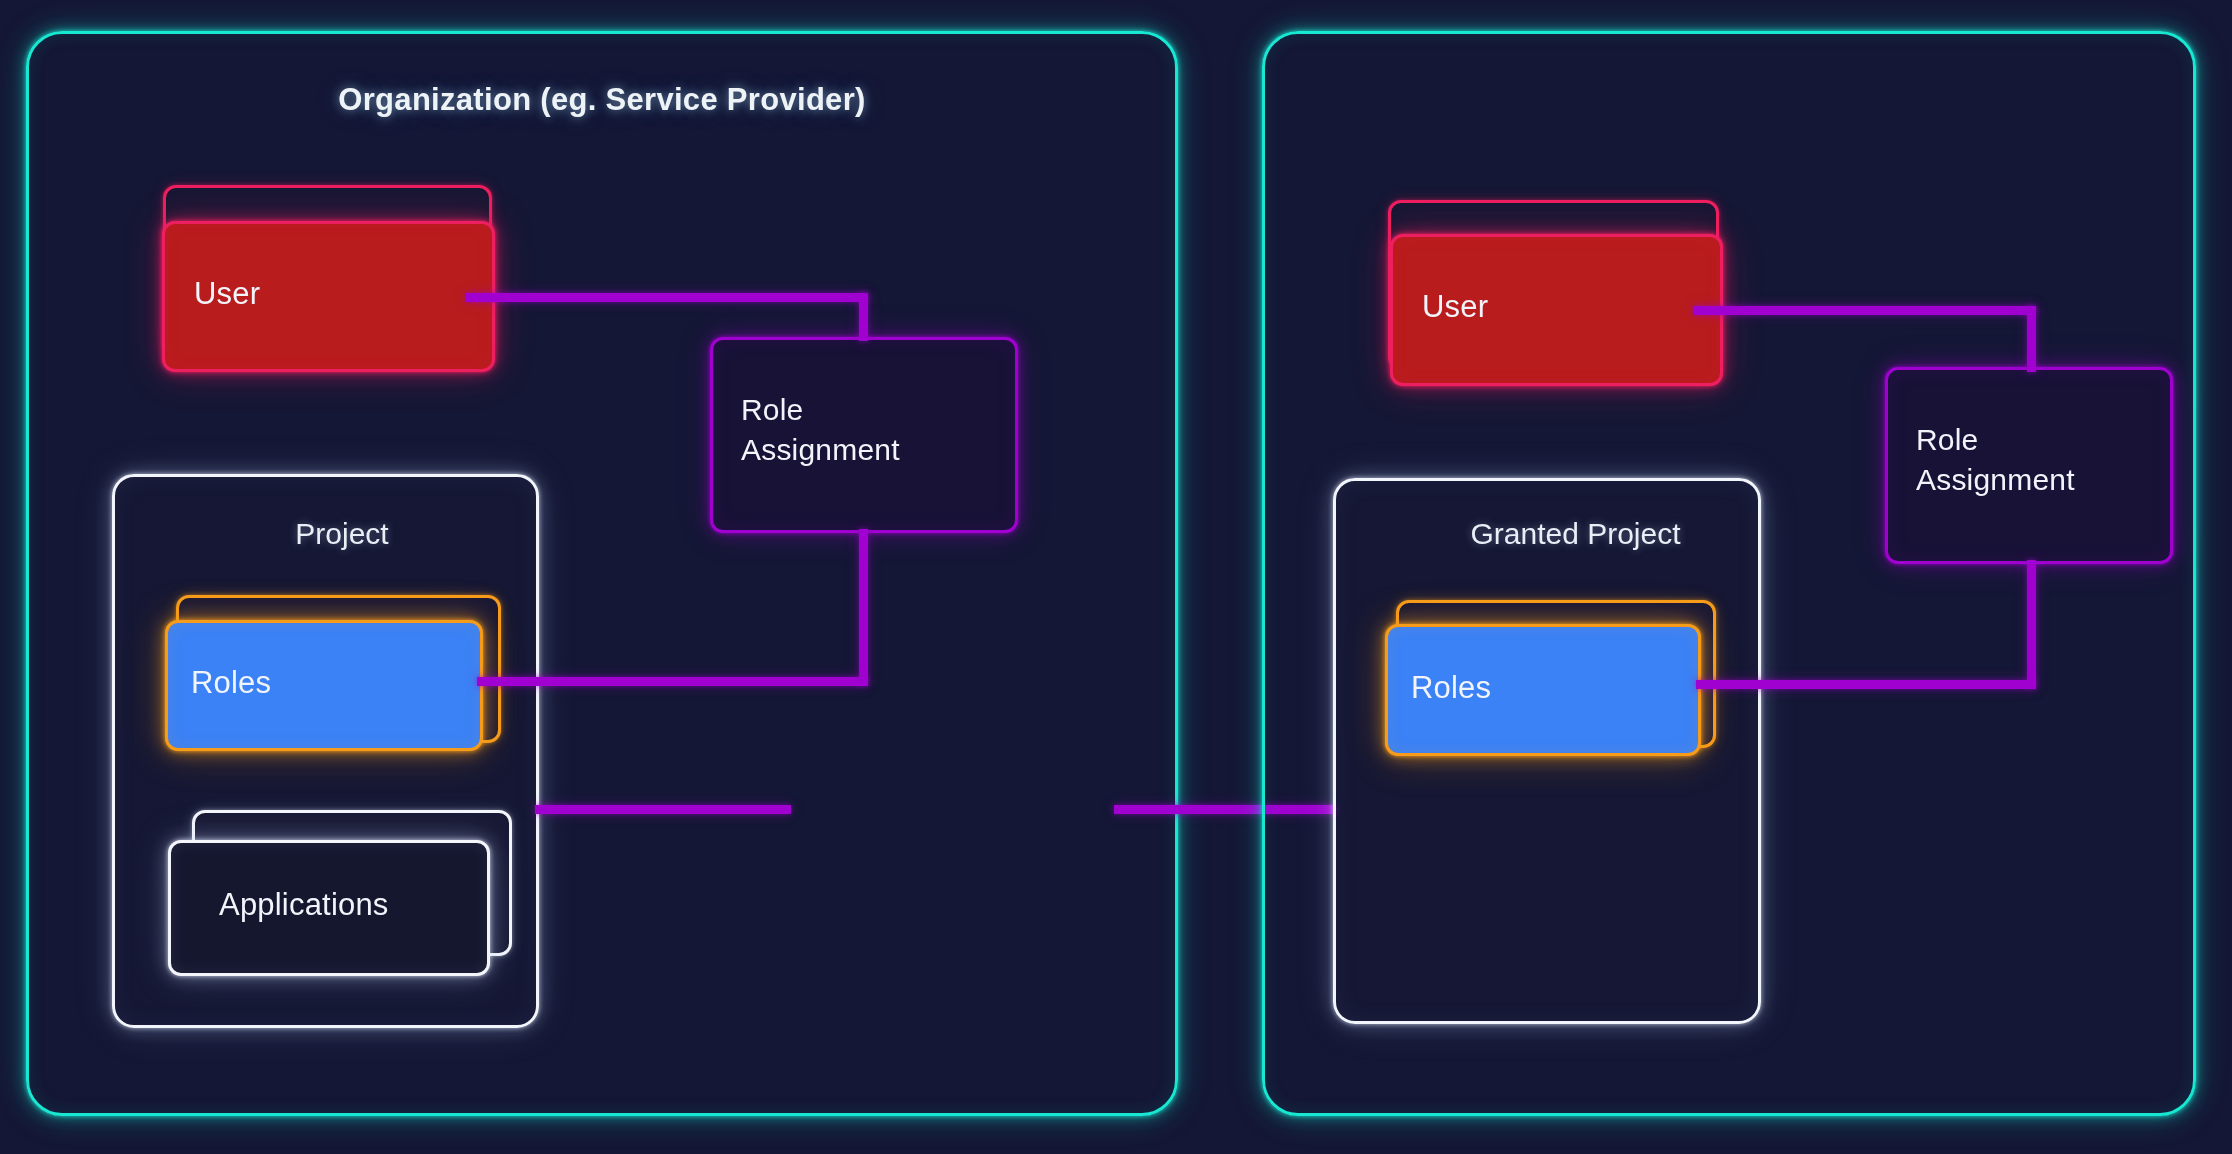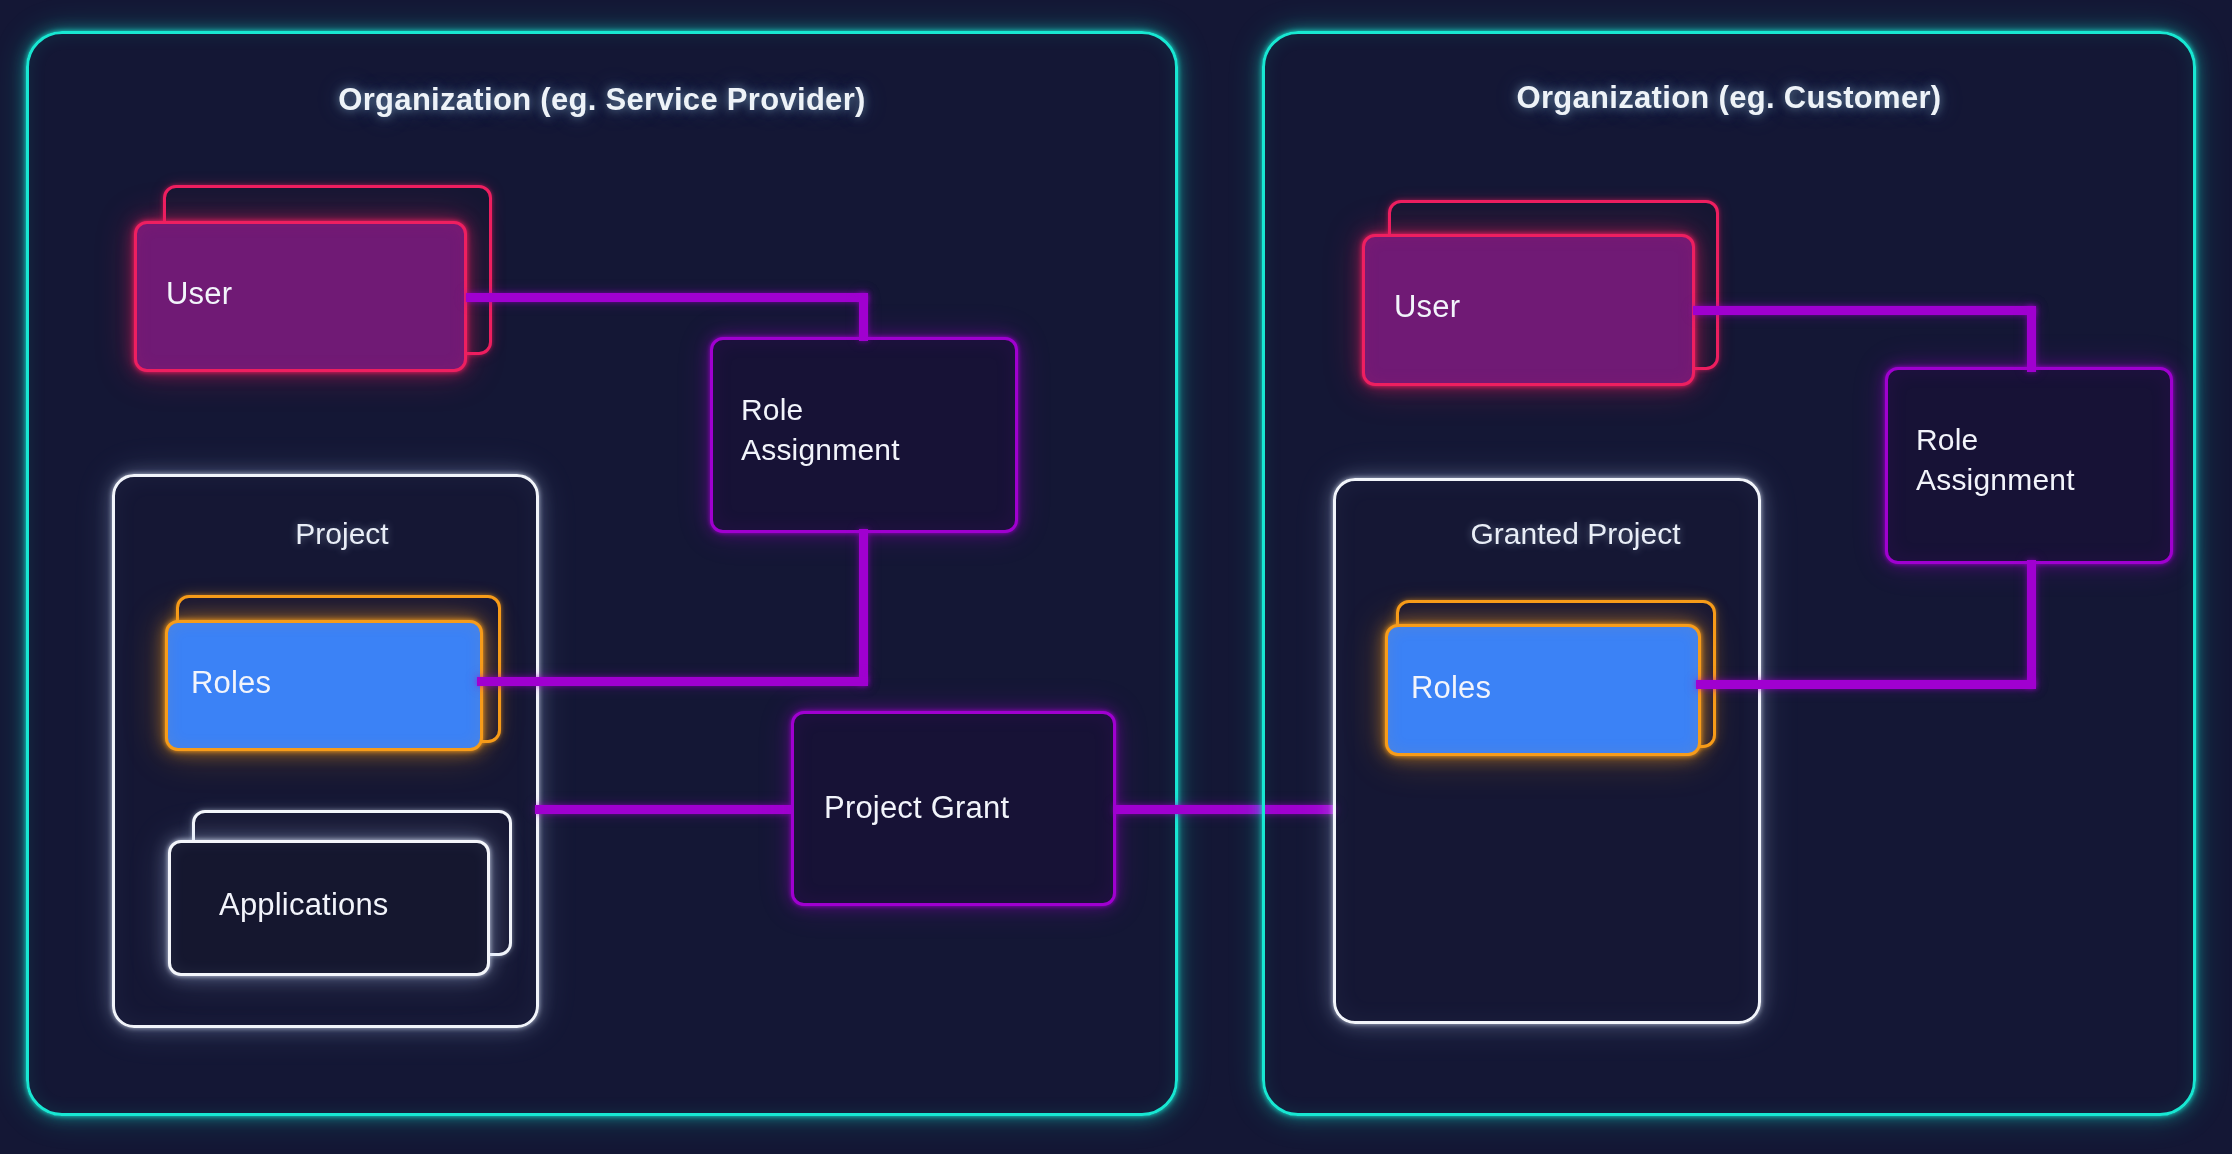--- a/index.html
+++ b/index.html
@@ -64,21 +64,22 @@
   .card-crimson {
     border-color: #ee1f60;
     border-radius: 13px;
   }
   .card-crimson.front {
     box-shadow:
       0 0 5px rgba(238,31,96,.95),
       0 0 16px rgba(238,31,96,.55),
       0 0 38px rgba(238,31,96,.30),
       inset 0 0 16px rgba(238,31,96,.10);
-    background: #701a75;
+    background: #b91c1c;
+    margin-left: 28px;
   }
   .card-crimson.back {
     border-width: 3px;
     box-shadow:
       0 0 4px rgba(238,31,96,.55),
       0 0 14px rgba(238,31,96,.22);
     background: #161733;
   }
 
   
@@ -201,29 +202,25 @@
   </div>
 
   <div class="wire h" style="left:466px; top:293px; width:402px;"></div>
   <div class="wire v" style="left:859px; top:293px; height:48px;"></div>
 
   <div class="wire v" style="left:859px; top:529px; height:156px;"></div>
   <div class="wire h" style="left:477px; top:677px; width:391px;"></div>
 
   <div class="wire h" style="left:535px; top:805px; width:256px;"></div>
 
-  <div class="nbox card-purple" style="left:791px; top:711px; width:325px; height:195px;">
-    <span class="nbox-label lbl-lg" style="left:30px; top:76px;">Project Grant</span>
-  </div>
 
   <div class="wire h" style="left:1114px; top:805px; width:222px;"></div>
 
   <div class="nbox org" style="left:1262px; top:31px; width:934px; height:1085px;"></div>
 
-  <div class="org-title" style="left:1262px; top:80px; width:934px;">Organization (eg. Customer)</div>
 
   <div class="nbox card-crimson back" style="left:1388px; top:200px; width:331px; height:170px;"></div>
   <div class="nbox card-crimson front" style="left:1362px; top:234px; width:333px; height:152px;">
     <span class="nbox-label lbl-lg" style="left:29px; top:52px;">User</span>
   </div>
 
   <div class="nbox card-purple" style="left:1885px; top:367px; width:288px; height:197px;">
     <span class="nbox-label lbl-md lbl-lead" style="left:28px; top:52px;">Role</span>
     <span class="nbox-label lbl-md lbl-lead" style="left:28px; top:92px;">Assignment</span>
   </div>

